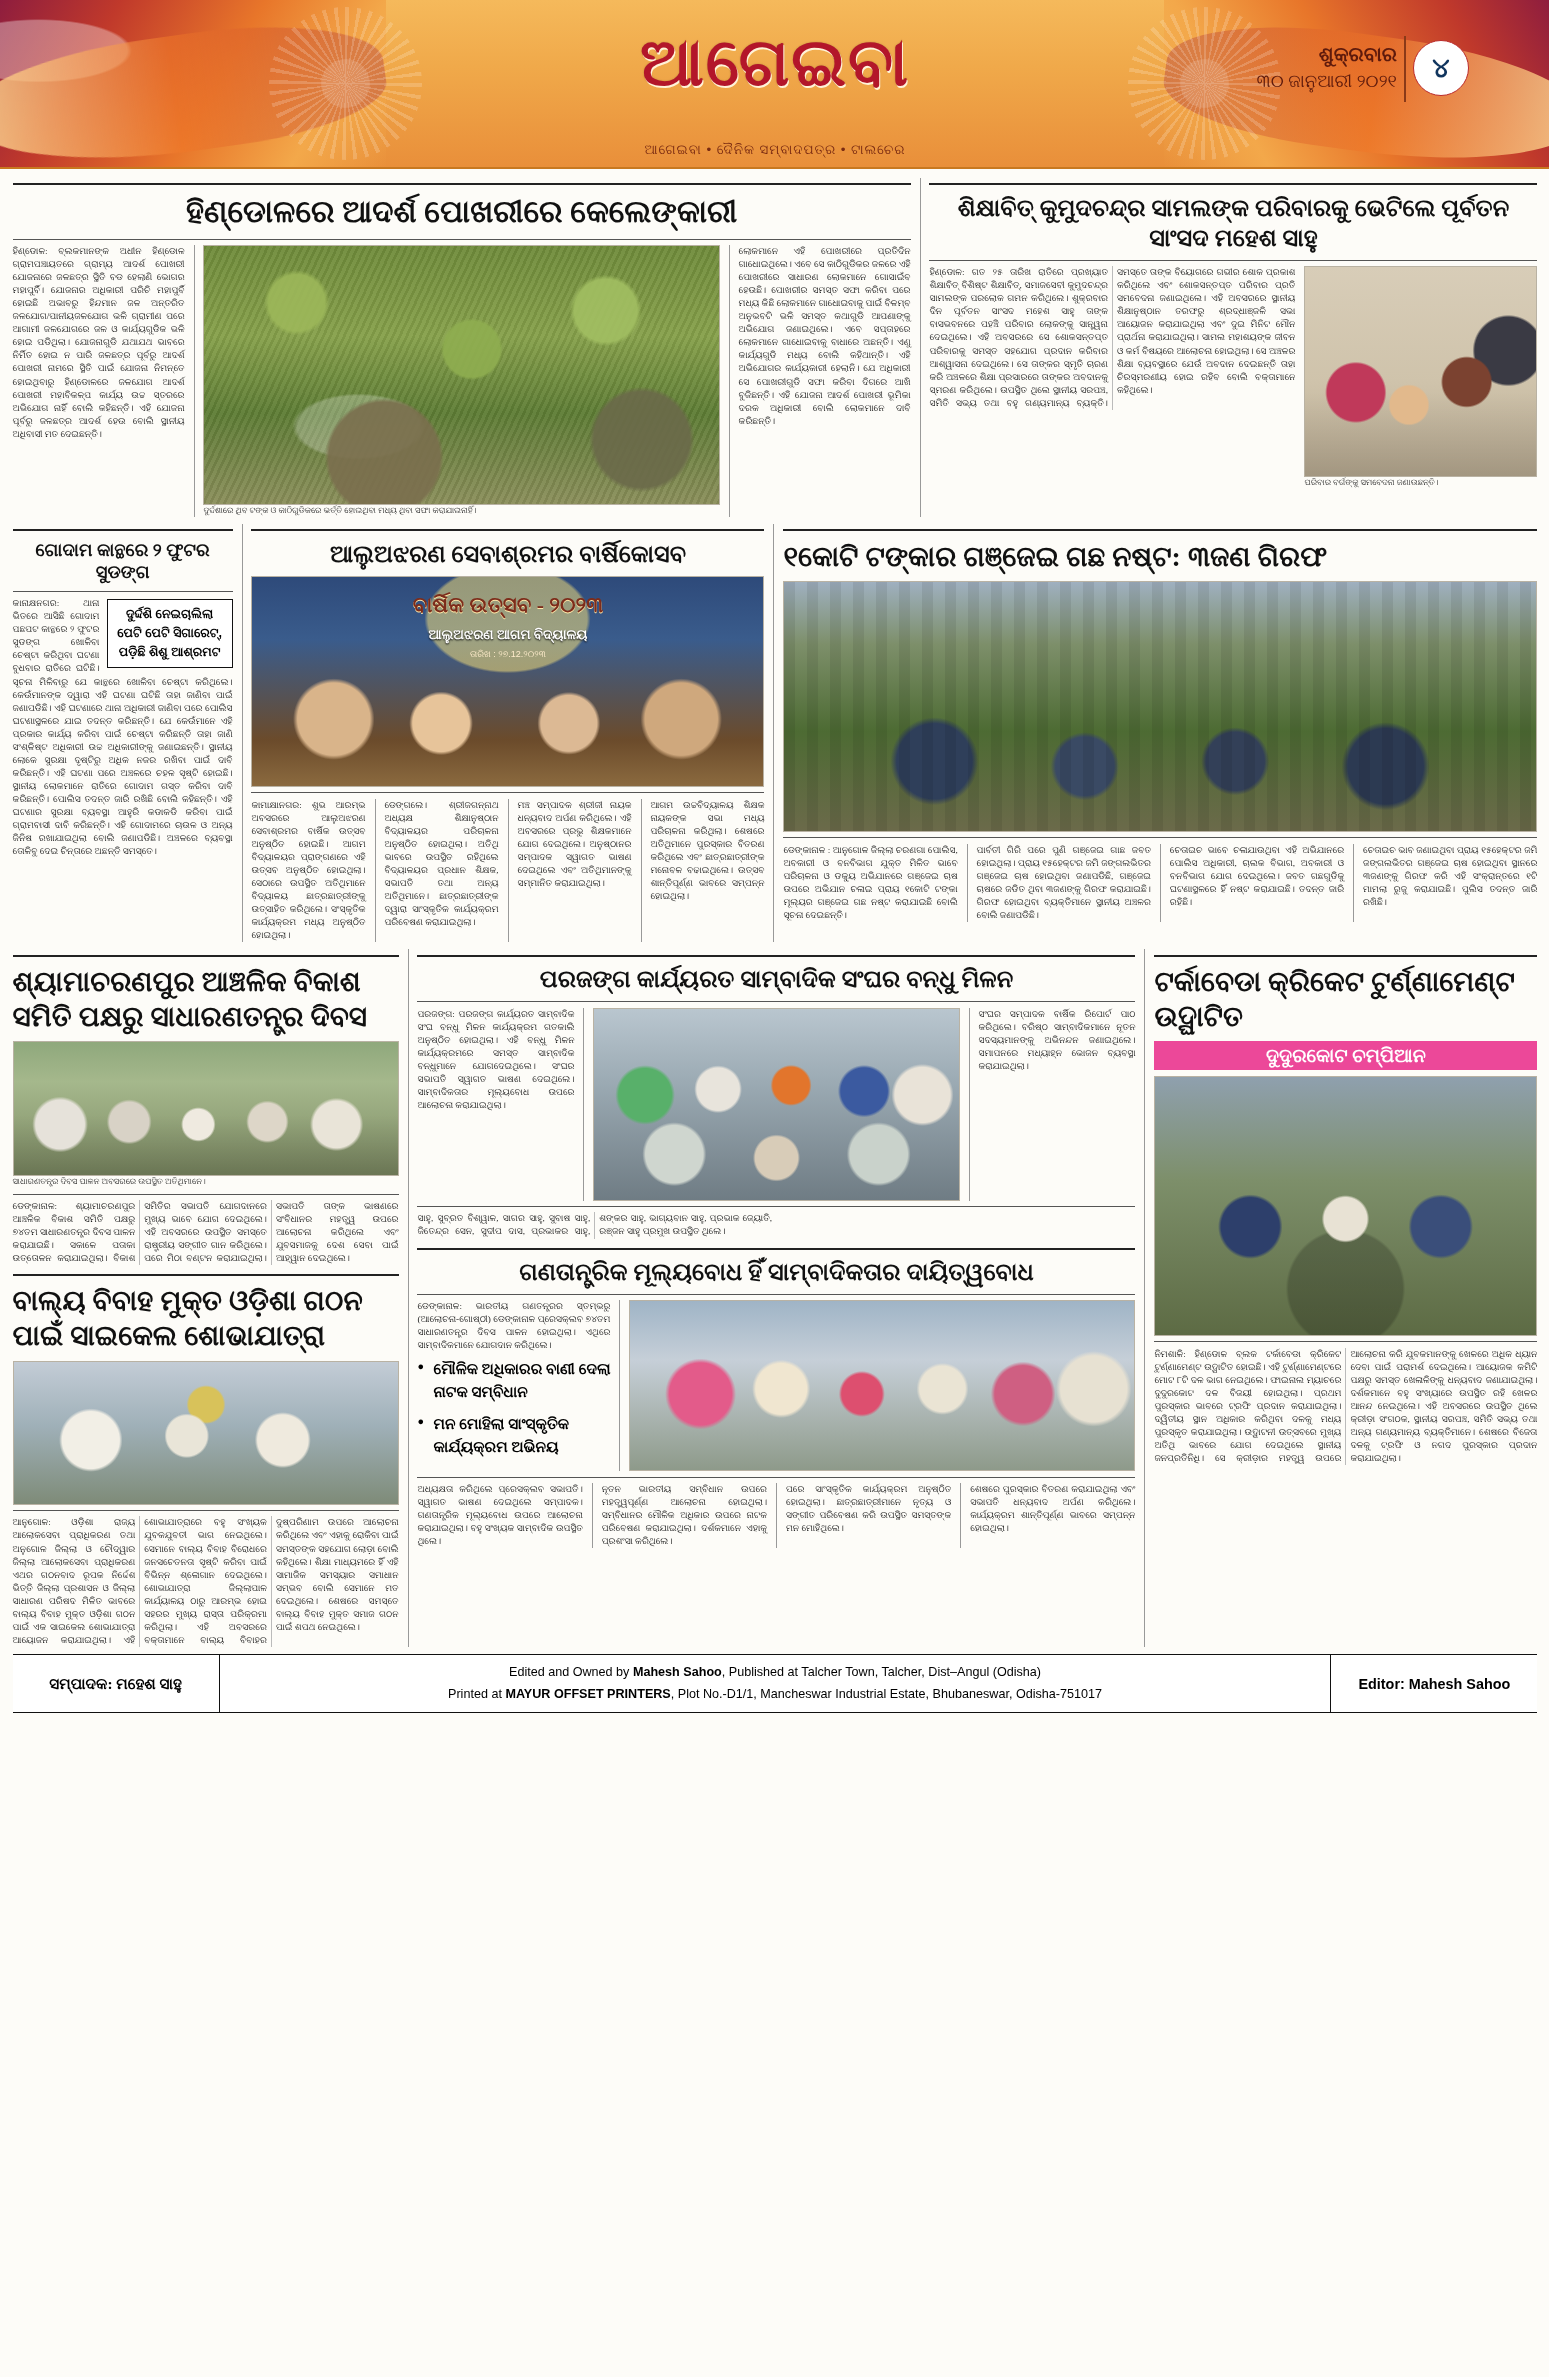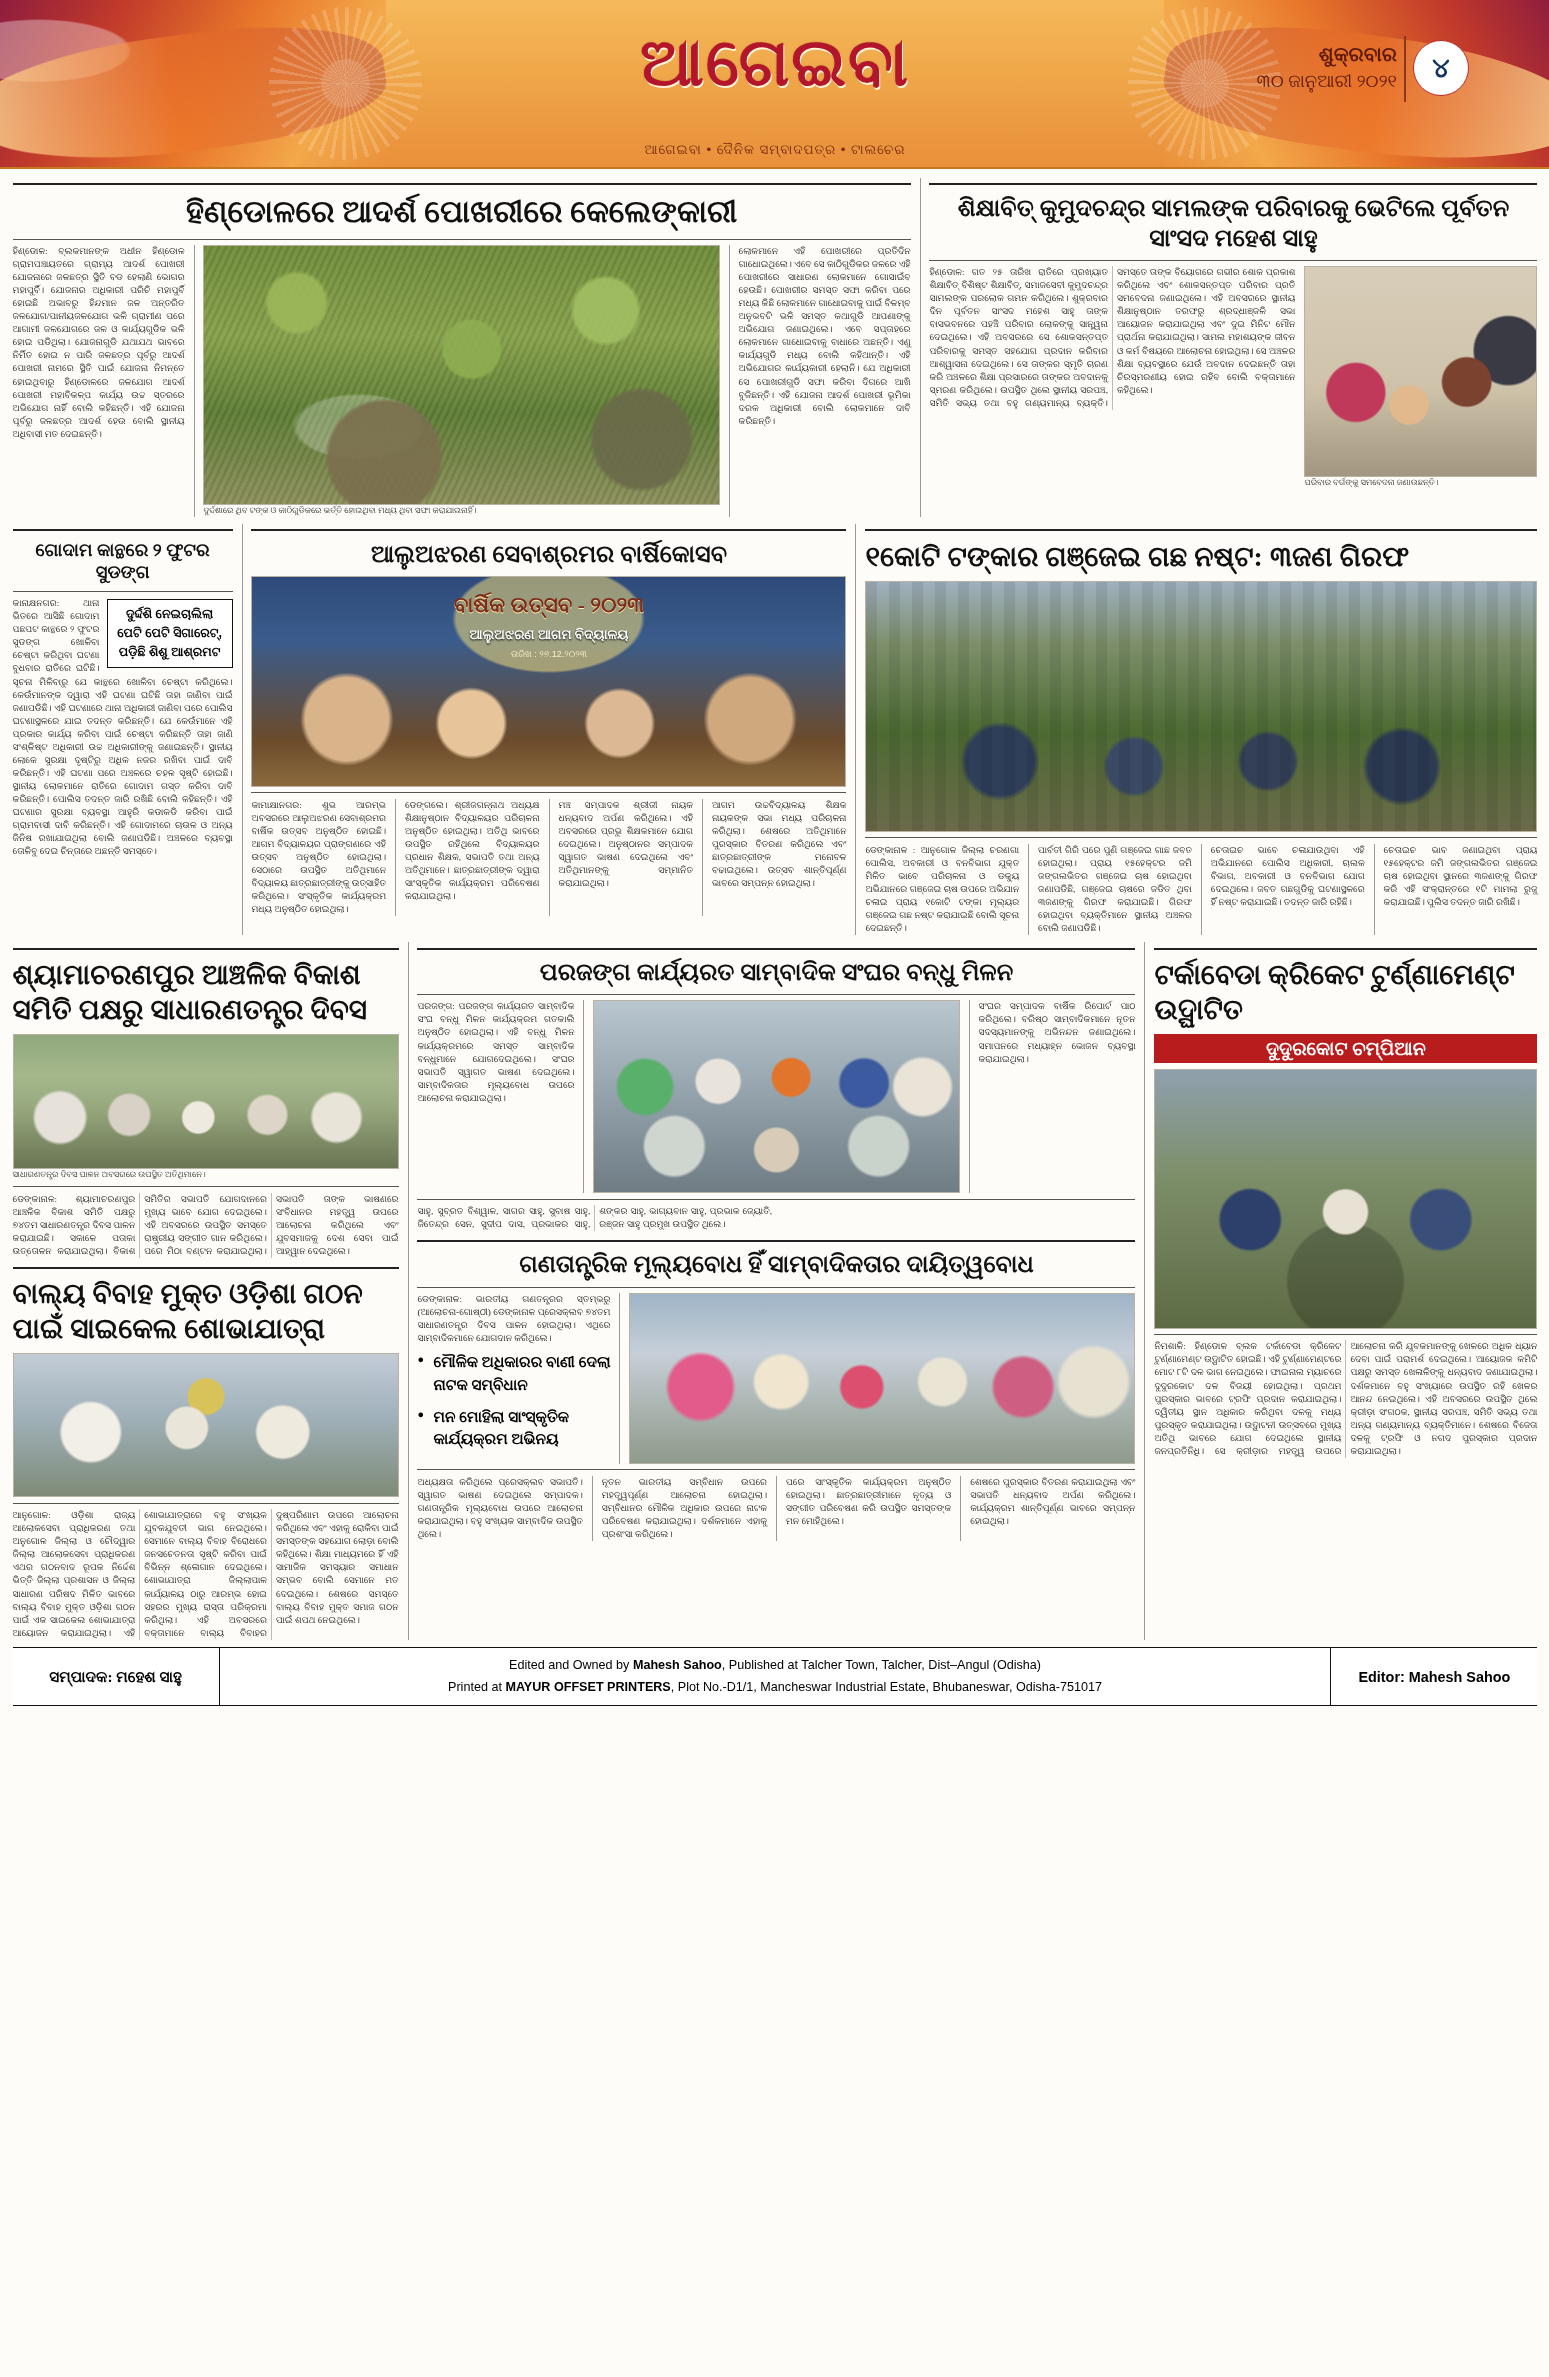--- a/index.html
+++ b/index.html
@@ -267,21 +267,21 @@
     text-align:center;
     font-family:Liberation Sans, sans-serif;
     font-weight:bold;
     font-size:12.6px;
     line-height:1.5;
     background:#fff;
   }
 
   
   .banner-strip{
-    background:#b91c1c; color:#fff; text-align:center;
+    background:#ec4899; color:#fff; text-align:center;
     font-family:"Liberation Serif", serif; font-weight:bold;
     font-size:19px; padding:3.6px 0; margin:3.6px 0 5.4px 0;
   }
 
   .bullets{
     font-family:"Liberation Serif", serif;
     font-size:15.3px; font-weight:bold; line-height:1.5;
     list-style:none; padding:0; margin:5.4px 0 7.2px 0;
   }
   .bullets li{ position:relative; padding-left:16px; margin-bottom:9px; text-align:left;}
@@ -380,21 +380,21 @@
       <div class="col" style="width:220px;">
         <div class="hr-thick"></div>
         <h2 class="head h-sm">ଗୋଦାମ କାନ୍ଥରେ ୨ ଫୁଟର ସୁଡଙ୍ଗ</h2>
         <div class="hr-thin"></div>
         <div class="inset-box">ଦୁର୍ଦ୍ଦଶି ନେଇଚାଲିଲା ପେଟି ପେଟି ସିଗାରେଟ୍, ପଡ଼ିଛି ଶିଶୁ ଆଶ୍ରମଟ</div>
         <div class="body-text">କାନାକ୍ଷନଗର: ଥାନା ଭିତରେ ଆସିଛି ଗୋଦାମ ପଛପଟ କାନ୍ଥରେ ୨ ଫୁଟର ସୁଡଙ୍ଗ ଖୋଳିବା ଚେଷ୍ଟା କରିଥିବା ଘଟଣା ବୁଧବାର ରାତିରେ ଘଟିଛି। ସୂଚନା ମିଳିବାରୁ ଯେ କାନ୍ଥରେ ଖୋଳିବା ଚେଷ୍ଟା କରିଥିଲେ। କେଉଁମାନଙ୍କ ଦ୍ୱାରା ଏହି ଘଟଣା ଘଟିଛି ତାହା ଜାଣିବା ପାଇଁ ଜଣାପଡିଛି। ଏହି ଘଟଣାରେ ଥାନା ଅଧିକାରୀ ଜାଣିବା ପରେ ପୋଲିସ ଘଟଣାସ୍ଥଳରେ ଯାଇ ତଦନ୍ତ କରିଛନ୍ତି। ଯେ କେଉଁମାନେ ଏହି ପ୍ରକାର କାର୍ଯ୍ୟ କରିବା ପାଇଁ ଚେଷ୍ଟା କରିଛନ୍ତି ତାହା ଜାଣି ସଂଶ୍ଳିଷ୍ଟ ଅଧିକାରୀ ଉଚ୍ଚ ଅଧିକାରୀଙ୍କୁ ଜଣାଇଛନ୍ତି। ସ୍ଥାନୀୟ ଲୋକେ ସୁରକ୍ଷା ଦୃଷ୍ଟିରୁ ଅଧିକ ନଜର ରଖିବା ପାଇଁ ଦାବି କରିଛନ୍ତି। ଏହି ଘଟଣା ପରେ ଅଞ୍ଚଳରେ ଚହଳ ସୃଷ୍ଟି ହୋଇଛି। ସ୍ଥାନୀୟ ଲୋକମାନେ ରାତିରେ ଗୋଦାମ ଗସ୍ତ କରିବା ଦାବି କରିଛନ୍ତି। ପୋଲିସ ତଦନ୍ତ ଜାରି ରଖିଛି ବୋଲି କହିଛନ୍ତି। ଏହି ଘଟଣାର ସୁରକ୍ଷା ବ୍ୟବସ୍ଥା ଆହୁରି କଡାକଡି କରିବା ପାଇଁ ଗ୍ରାମବାସୀ ଦାବି କରିଛନ୍ତି। ଏହି ଗୋଦାମରେ ଚାଉଳ ଓ ଅନ୍ୟ ଜିନିଷ ରଖାଯାଇଥିଲା ବୋଲି ଜଣାପଡିଛି। ଅଞ୍ଚଳରେ ବ୍ୟବସ୍ଥା ତୋଳିବୁ ଦେଇ ଚିନ୍ତାରେ ଅଛନ୍ତି ସମସ୍ତେ।</div>
       </div>
 
       <div class="vrule"></div>
 
-      <div class="col" style="width:595px;">
+      <div class="col" style="width:513px;">
         <div class="hr-thick"></div>
         <h2 class="head h-lg">ଆଲୁଅଝରଣ ସେବାଶ୍ରମର ବାର୍ଷିକୋସବ</h2>
         <div class="photo ph-stage" style="height:211px;">
           <div style="position:absolute;left:0;right:0;top:16px;text-align:center;font-family:'Liberation Serif',serif;
                       font-size:21.5px;font-weight:bold;color:#7d2c1b;text-shadow:0 0.9px 0 #ffe9a8;">ବାର୍ଷିକ ଉତ୍ସବ - ୨୦୨୩</div>
           <div style="position:absolute;left:0;right:0;top:50px;text-align:center;font-family:'Liberation Serif',serif;
                       font-size:13.5px;font-weight:bold;color:#fff;text-shadow:0 0.9px 1.8px #000;">ଆଲୁଅଝରଣ ଆଗମ ବିଦ୍ୟାଳୟ</div>
           <div style="position:absolute;left:0;right:0;top:72px;text-align:center;font-size:9px;color:#ffeccb;">ତାରିଖ : ୨୭.12.୨୦୨୩</div>
         </div>
         <div class="hr-thin"></div>

